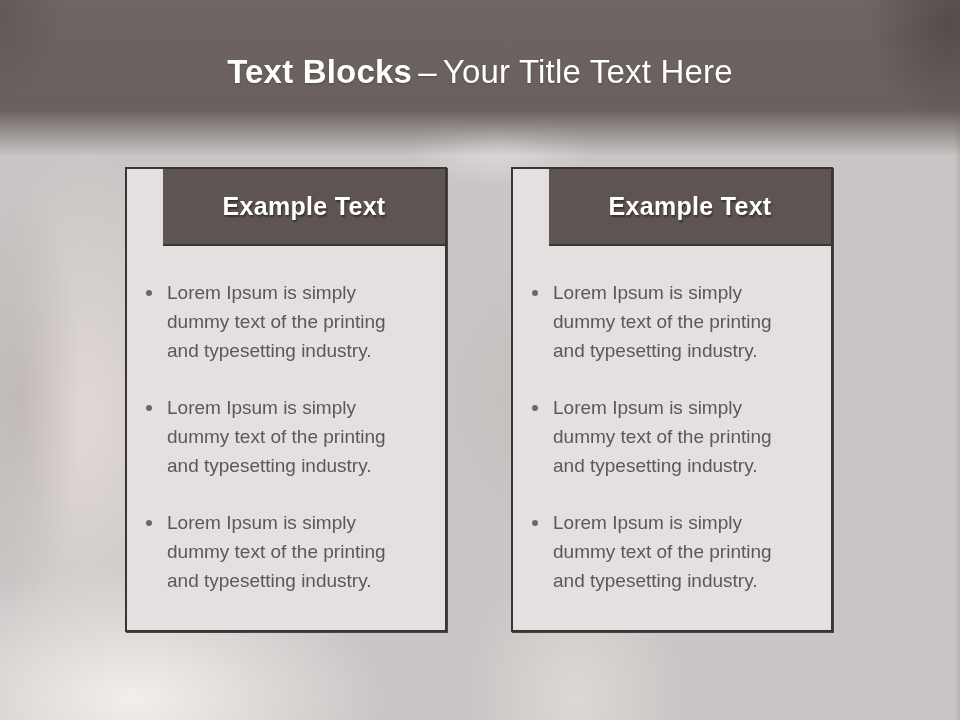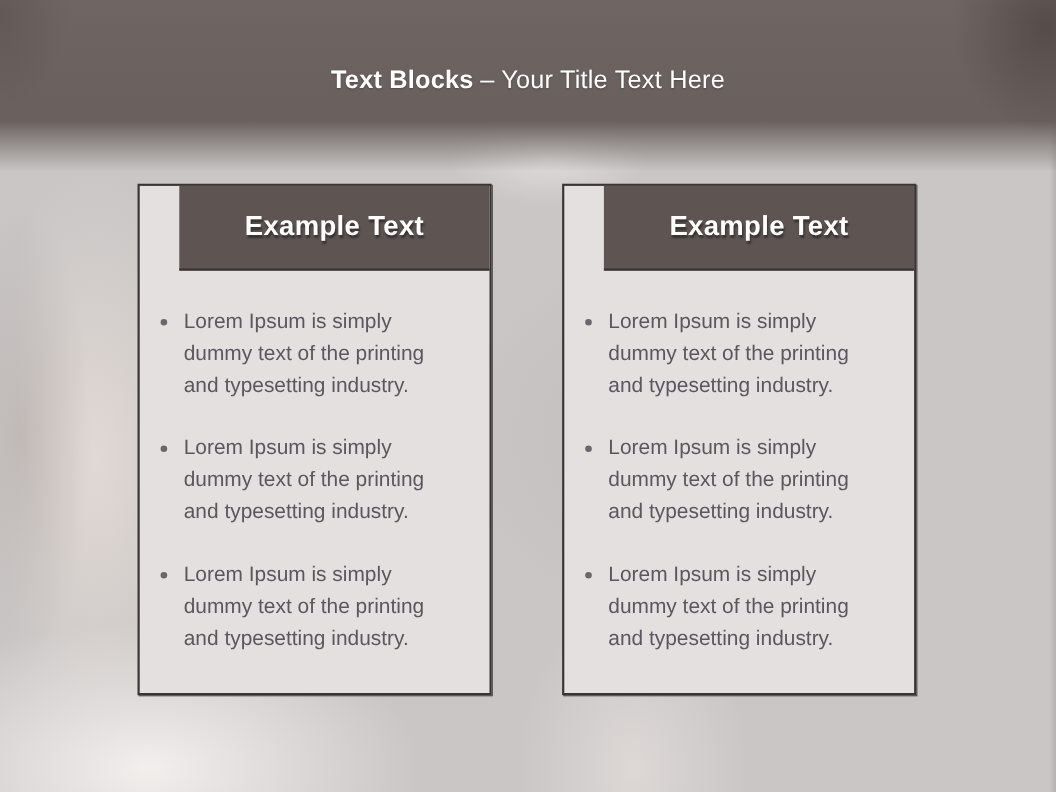--- a/index.html
+++ b/index.html
@@ -31,21 +31,21 @@
   }
   .band-shade{
     position:absolute;inset:0;
     background:
       radial-gradient(ellipse 120px 140px at 99% 15%, rgba(45,37,35,0.38), rgba(45,37,35,0) 70%),
       radial-gradient(ellipse 90px 120px at 0% 8%, rgba(45,37,35,0.18), rgba(45,37,35,0) 70%);
   }
   .slide-title{
     position:absolute;left:0;top:52px;width:960px;
     margin:0;text-align:center;
-    font-size:23px;line-height:40px;font-weight:400;color:#ffffff;
+    font-size:33px;line-height:40px;font-weight:400;color:#ffffff;
     text-shadow:0 1px 2px rgba(0,0,0,0.25);
     letter-spacing:0.2px;
   }
   .slide-title .t-bold{font-weight:700;}
   .slide-title .t-sep{font-weight:400;padding:0 6px;}
   
   .text-block{
     position:absolute;top:167px;width:318px;height:461px;
     border:2px solid #3a3435;
     box-shadow:1px 1px 0 rgba(58,52,53,0.9);

